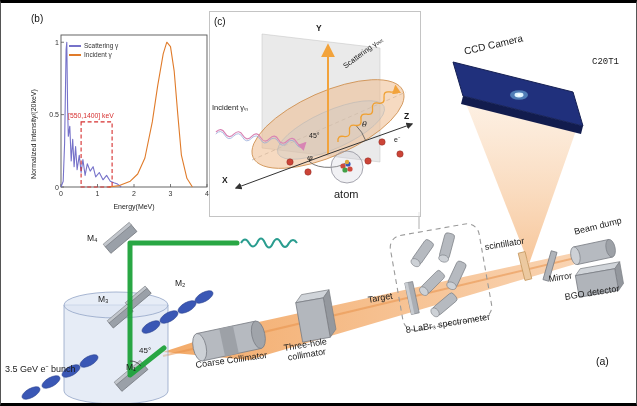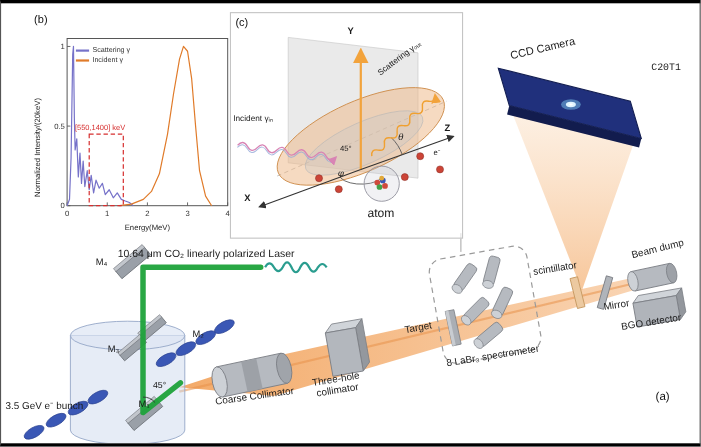--- a/index.html
+++ b/index.html
@@ -251,24 +251,23 @@
     <span class="lbl" style="left:12px;top:164px;font-weight:bold;">X</span>
     <span class="lbl" style="left:2px;top:92px;font-size:7.5px;text-align:center;">Incident γᵢₙ</span>
     <span class="lbl" style="left:132px;top:52px;font-size:7.5px;transform:rotate(-37deg);">Scattering γₒᵤₜ</span>
     <span class="lbl" style="left:124px;top:176px;font-size:11px;">atom</span>
     <span class="lbl it" style="left:152px;top:108px;font-size:8px;">θ</span>
     <span class="lbl it" style="left:97px;top:141px;font-size:8px;">φ</span>
     <span class="lbl" style="left:99px;top:120px;font-size:7px;">45°</span>
     <span class="lbl" style="left:184px;top:124px;font-size:7px;">e⁻</span>
   </div>
 
-  <span class="lbl" style="left:106px;top:224px;font-size:9.5px;">10.64 μm CO₂ linearly polarized Laser</span>
   <span class="lbl" style="left:86px;top:231px;">M₄</span>
-  <span class="lbl" style="left:154px;top:296px;padding-left:20px;">M₂</span>
-  <span class="lbl" style="left:97px;top:310px;">M₃</span>
+  <span class="lbl" style="left:154px;top:276px;padding-left:20px;">M₂</span>
+  <span class="lbl" style="left:97px;top:292px;">M₃</span>
   <span class="lbl" style="left:125px;top:360px;">M₁</span>
   <span class="lbl" style="left:138px;top:343px;font-size:8px;">45°</span>
   <span class="lbl" style="left:4px;top:361px;font-size:9px;text-align:center;">3.5 GeV e⁻ bunch</span>
   <span class="lbl" style="left:194px;top:357px;font-size:9px;transform:rotate(-8deg);">Coarse Collimator</span>
   <span class="lbl" style="left:282px;top:340px;font-size:9px;transform:rotate(-9deg);white-space:pre-line;text-align:center;">Three-hole
 collimator</span>
   <span class="lbl" style="left:366px;top:292px;font-size:9px;transform:rotate(-10deg);">Target</span>
   <span class="lbl" style="left:404px;top:322px;font-size:9px;transform:rotate(-9deg);">8 LaBr₃ spectrometer</span>
   <span class="lbl" style="left:483px;top:239px;font-size:9px;transform:rotate(-9deg);">scintillator</span>
   <span class="lbl" style="left:547px;top:271px;font-size:9px;transform:rotate(-9deg);">Mirror</span>

